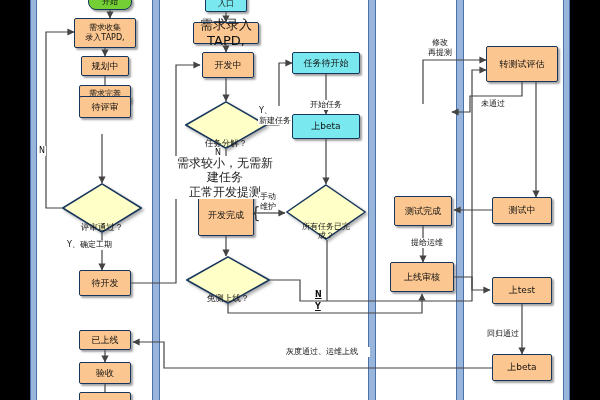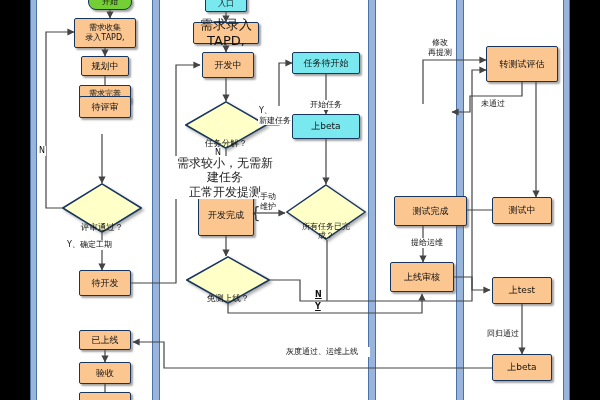--- a/index.html
+++ b/index.html
@@ -113,21 +113,21 @@
   <div class="node cyan" style="left:292px;top:52px;width:68px;height:22px">任务待开始</div>
   <div class="node cyan" style="left:292px;top:114px;width:68px;height:25px">上beta</div>
   <div class="diamond" style="left:286px;top:184px;width:80px;height:56px;font-size:8px">
     <svg viewBox="0 0 100 56" preserveAspectRatio="none">
       <polygon points="50,1 99,28 50,55 1,28" fill="#ffffc8" stroke="#17365d" stroke-width="1.5" vector-effect="non-scaling-stroke"></polygon>
     </svg>
     <span>所有任务已完
 成？</span>
   </div>
 
-  <div class="node" style="left:394px;top:196px;width:73px;height:30px">测试完成</div>
+  <div class="node" style="left:394px;top:196px;width:58px;height:30px">测试完成</div>
   <div class="node" style="left:390px;top:262px;width:64px;height:30px">上线审核</div>
 
   <div class="node" style="left:486px;top:46px;width:72px;height:36px">转测试评估</div>
   <div class="node" style="left:492px;top:197px;width:60px;height:27px">测试中</div>
   <div class="node" style="left:492px;top:277px;width:60px;height:27px">上test</div>
   <div class="node" style="left:492px;top:354px;width:60px;height:27px">上beta</div>
 
   <div class="lbl" style="left:38px;top:146px">N</div>
   <div class="lbl" style="left:66px;top:240px">Y、确定工期</div>
   <div class="lbl" style="left:258px;top:106px;text-align:left">Y、

